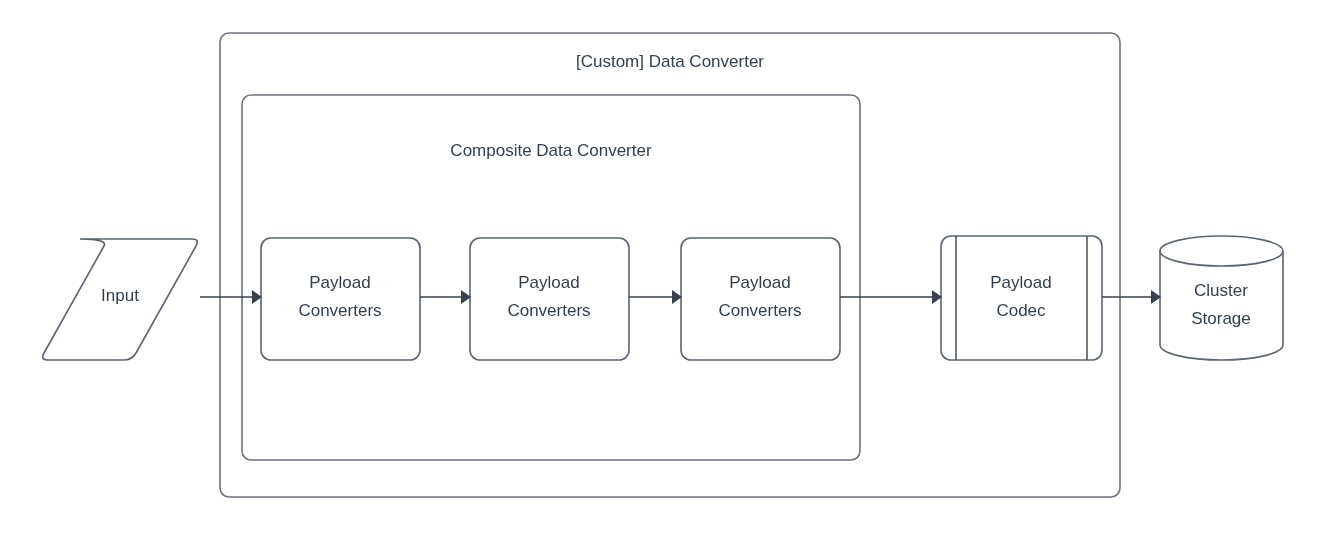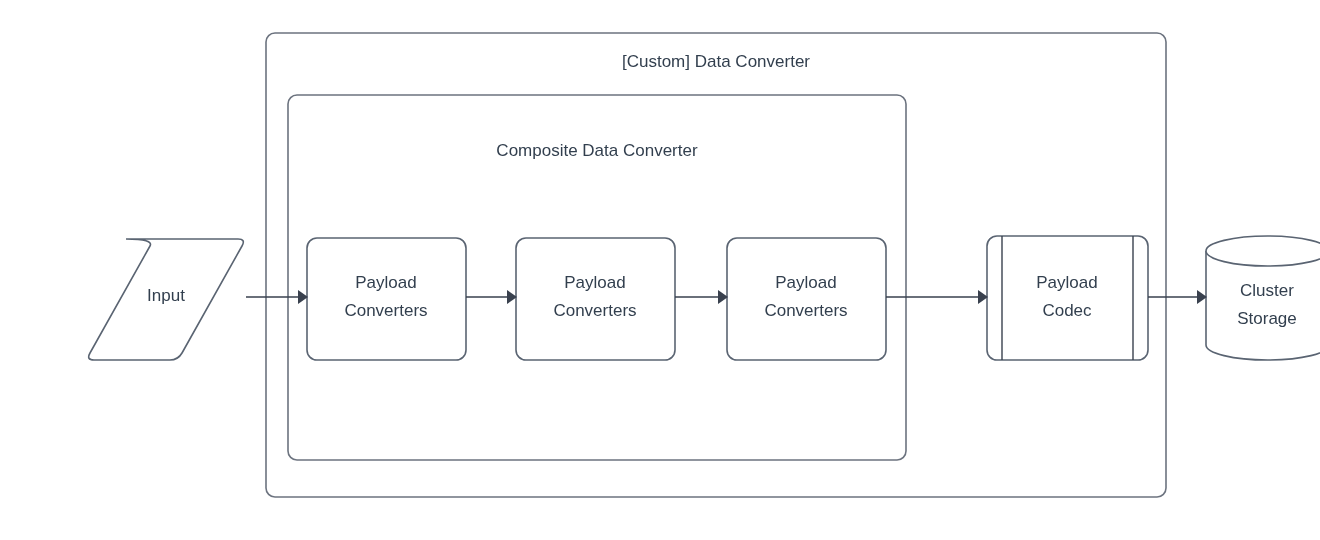--- a/index.html
+++ b/index.html
@@ -10,21 +10,20 @@
   body {
     width: 1320px;
     height: 540px;
     font-family: "Liberation Sans", sans-serif;
     overflow: hidden;
   }
   #diagram-root {
     position: relative;
     width: 1156px;
     height: 540px;
-    margin-left: 46px;
   }
   svg.diagram {
     display: block;
     width: 1320px;
     height: 540px;
   }
   .container-stroke {
     stroke: #6c737f;
     stroke-width: 1.6;
     fill: #ffffff;

